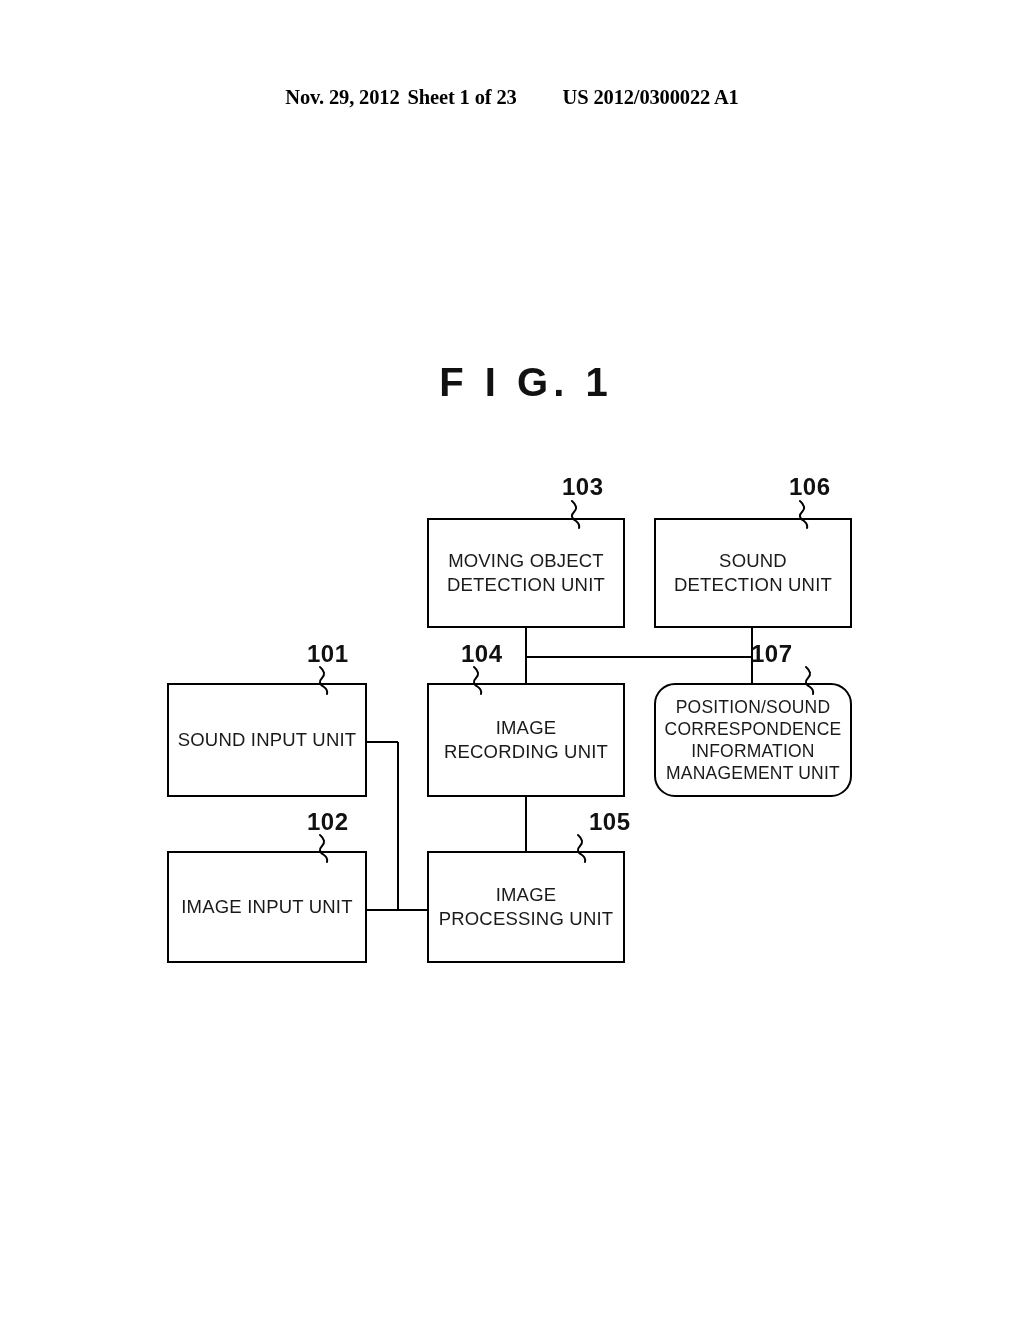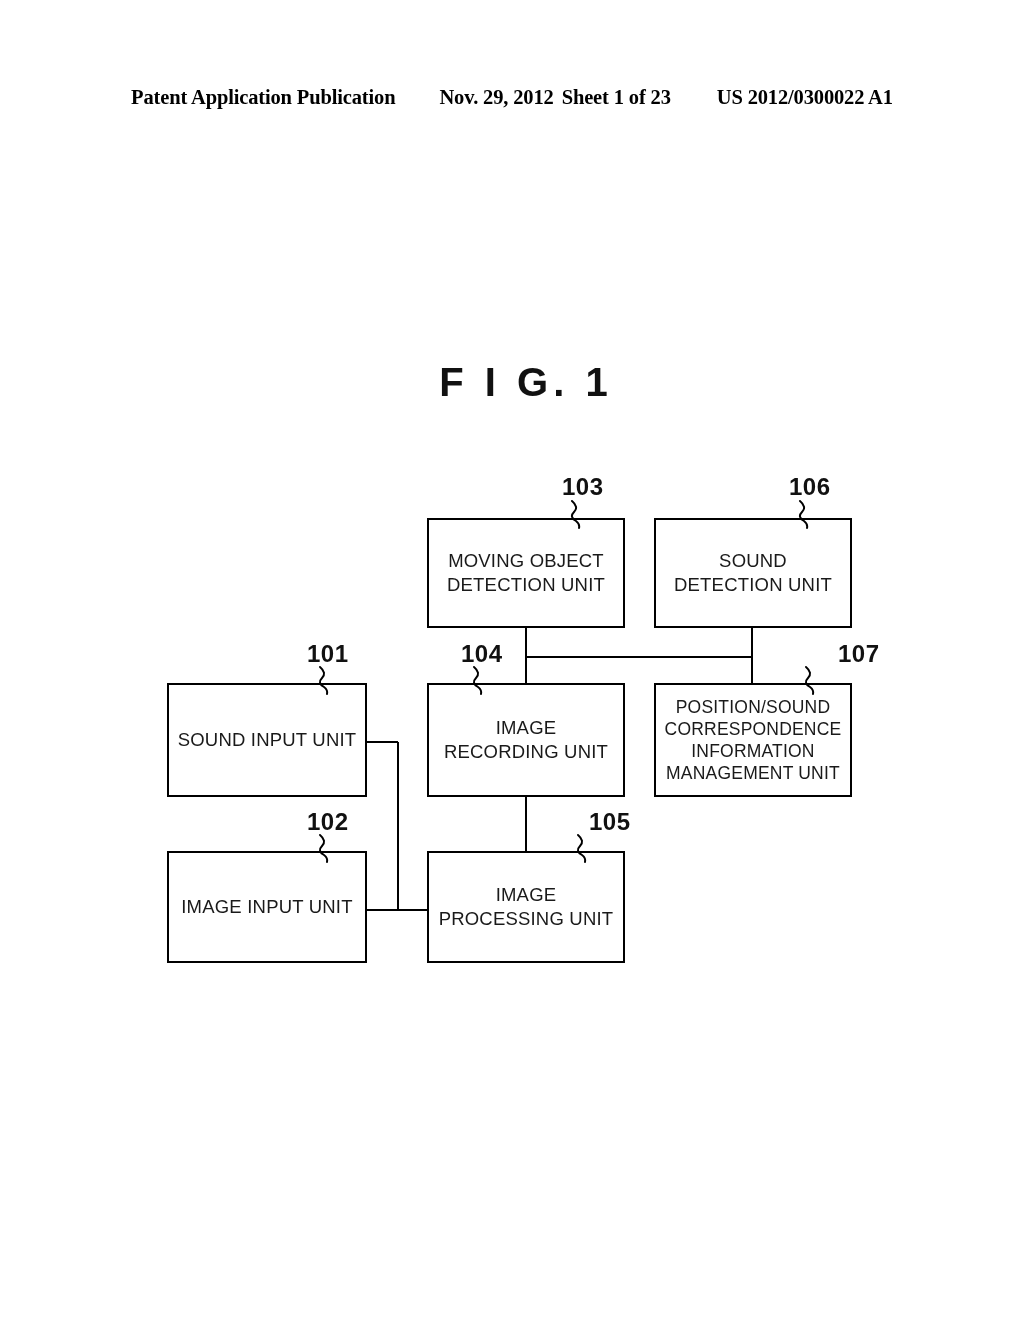--- a/index.html
+++ b/index.html
@@ -95,21 +95,20 @@
     font-size: 24px;
     letter-spacing: 0.5px;
     color: #111;
     white-space: nowrap;
   }
 </style>
 </head>
 <body>
 
 <div class="pat-header">
-  <span class="seg-pub">Patent Application Publication</span>
   <span class="seg-date">Nov. 29, 2012</span>
   <span class="seg-sheet">Sheet 1 of 23</span>
   <span class="seg-num">US 2012/0300022 A1</span>
 </div>
 
 <div class="fig-title">F I G.  1</div>
 
 <div id="diagram">
 
   <svg viewBox="0 0 1024 1320" xmlns="http://www.w3.org/2000/svg">
@@ -146,27 +145,27 @@
     <span class="label">SOUND INPUT UNIT</span>
   </div>
   <div class="refnum" style="left:307px; top:640px;">101</div>
 
   <div class="node" style="left:427px; top:683px; width:198px; height:114px;">
     <span class="label">IMAGE
 RECORDING UNIT</span>
   </div>
   <div class="refnum" style="left:461px; top:640px;">104</div>
 
-  <div class="node" style="left:654px; top:683px; width:198px; height:114px; font-size:17.5px; line-height:1.26;">
+  <div class="node" style="left:654px; top:683px; width:198px; height:114px; font-size:17.5px; line-height:1.26;border-radius:21px;">
     <span class="label">POSITION/SOUND
 CORRESPONDENCE
 INFORMATION
 MANAGEMENT UNIT</span>
   </div>
-  <div class="refnum" style="left:838px; top:640px;">107</div>
+  <div class="refnum" style="left:751px; top:640px;">107</div>
 
   <div class="node" style="left:167px; top:851px; width:200px; height:112px;text-align:right;">
     <span class="label">IMAGE INPUT UNIT</span>
   </div>
   <div class="refnum" style="left:307px; top:808px;">102</div>
 
   <div class="node" style="left:427px; top:851px; width:198px; height:112px;">
     <span class="label">IMAGE
 PROCESSING UNIT</span>
   </div>

